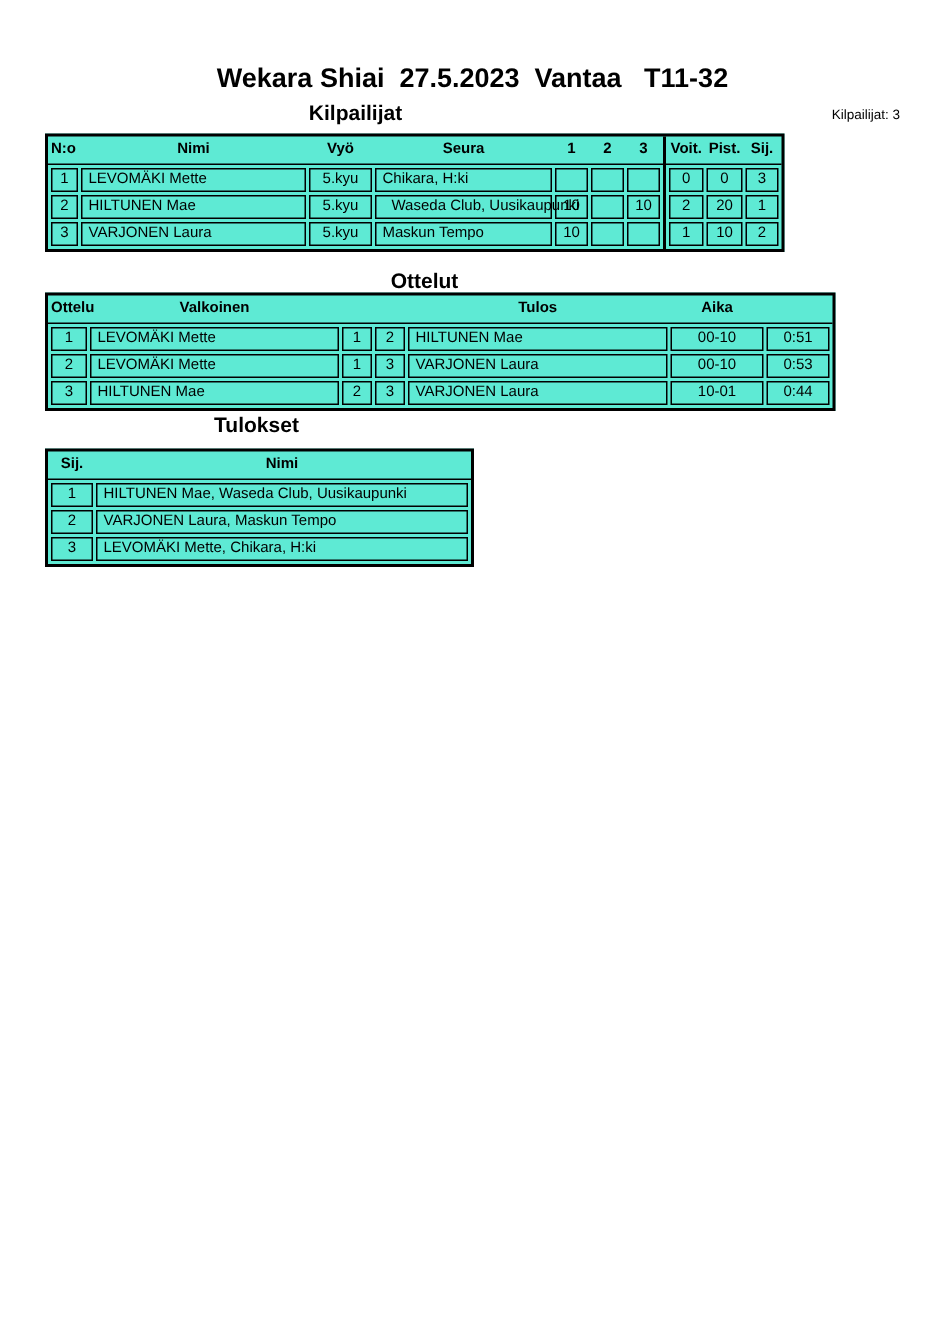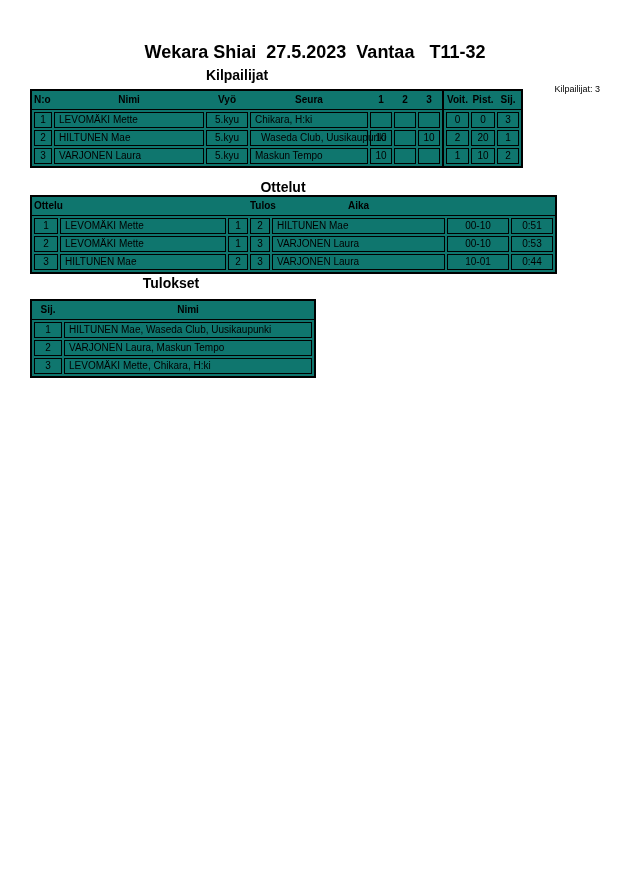--- a/index.html
+++ b/index.html
@@ -13,25 +13,25 @@
   .title {
     position:absolute; top:42px; left:0; width:630px;
     text-align:center; font-weight:bold; font-size:18px; white-space:pre;
   }
   .sec-heading {
     position:absolute; font-weight:bold; font-size:14px; text-align:center; white-space:pre;
   }
   .sec-kilpailijat { top:67px; left:30px; width:414px; }
   .sec-ottelut    { top:179px; left:30px; width:506px; }
   .sec-tulokset   { top:275px; left:30px; width:282px; }
-  .count-label { position:absolute; top:84px; right:30px; font-size:9px; }
+  .count-label { position:absolute; top:71px; right:30px; font-size:9px; }
 
   .tblwrap {
     position:absolute; display:flex; align-items:stretch;
-    border:2px solid #000; background:#0f766e;
+    border:2px solid #000; background:#5eead4;
   }
   .t1 { top:89px;  left:30px; }
   .t2 { top:195px; left:30px; }
   .t3 { top:299px; left:30px; }
 
   .grid { display:grid; gap:2px; padding:2px; align-content:start; }
   .g1L { grid-template-columns:18px 150px 42px 118px 22px 22px 22px; }
   .g1R { grid-template-columns:23px 24px 22px; }
   .g2  { grid-template-columns:24px 166px 20px 20px 173px 62px 42px; }
   .g3  { grid-template-columns:28px 248px; }
@@ -132,20 +132,21 @@
         <div class="c">2</div>
       </div>
     </div>
   </div>
 
   <div class="sec-heading sec-ottelut">Ottelut</div>
 
   <div class="tblwrap t2">
     <div class="grid g2">
       <div class="h hleft">Ottelu</div>
+      <div class="h">Valkoinen</div>
       <div class="h"></div>
       <div class="h"></div>
       <div class="h">Tulos</div>
       <div class="h">Aika</div>
       <div class="hsep"></div>
 
       <div class="row">
         <div class="c">1</div>
         <div class="c cleft">LEVOMÄKI Mette</div>
         <div class="c">1</div>

